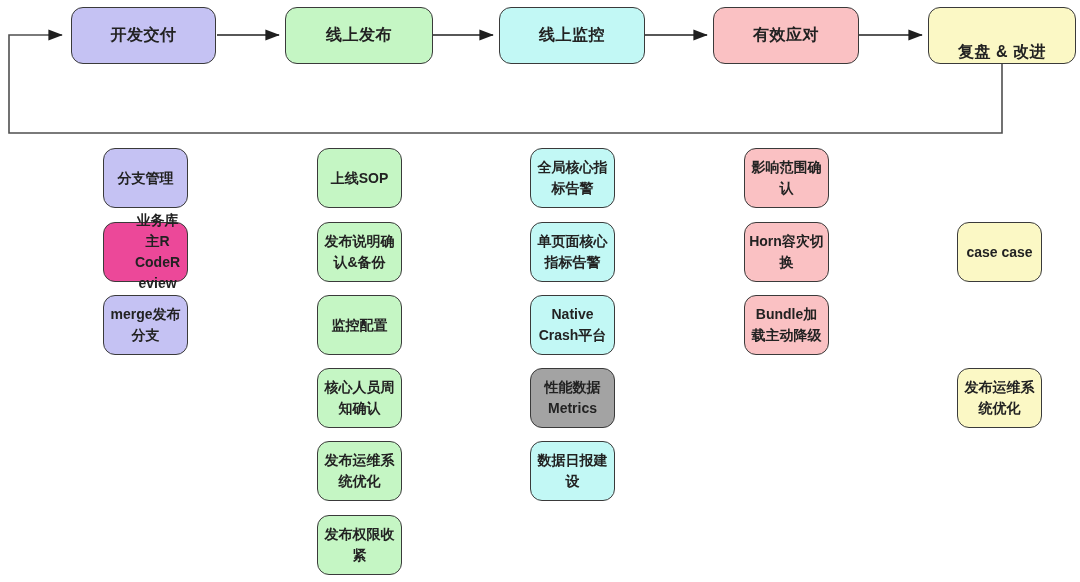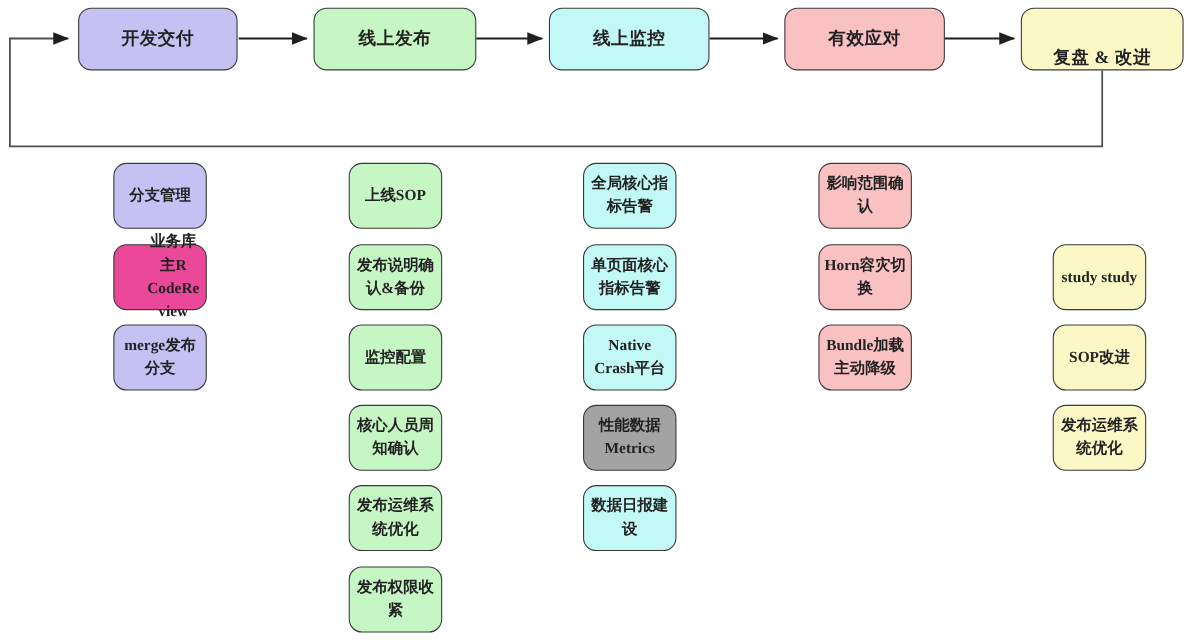--- a/index.html
+++ b/index.html
@@ -1,18 +1,18 @@
 <!DOCTYPE html>
 <html><head>
 <meta charset="utf-8">
 <style>
   html,body{margin:0;padding:0;background:#ffffff;}
   .canvas{
     position:relative;width:1080px;height:582px;background:#ffffff;overflow:hidden;
-    font-family:Liberation Serif, serif;color:#222222;
+    font-family:Liberation Sans, sans-serif;color:#222222;
   }
   .connectors{position:absolute;left:0;top:0;z-index:1;}
   .conn{fill:none;stroke:#333;stroke-width:1.6px;}
   .stage{
     position:absolute;top:7px;height:57px;z-index:2;
     border:1.5px solid #3a3a3a;border-radius:12px;
     display:flex;align-items:center;justify-content:center;
     box-sizing:border-box;
   }
   .stage-label{font-size:16px;font-weight:600;letter-spacing:.5px;}
@@ -114,22 +114,19 @@
     <span class="node-label">影响范围确认</span>
   </div>
   <div class="node c4 r2" style="background-color: rgb(250, 193, 195); border-color: rgb(58, 58, 58);">
     <span class="node-label">Horn容灾切换</span>
   </div>
   <div class="node c4 r3" style="background-color: rgb(250, 193, 195); border-color: rgb(58, 58, 58);">
     <span class="node-label">Bundle加载主动降级</span>
   </div>
 
   <div class="node c5 r2" style="background-color: rgb(251, 248, 197); border-color: rgb(58, 58, 58);">
-    <span class="node-label">study study</span>
-  </div>
-  <div class="node c5 r3" style="background-color: rgb(251, 248, 197); border-color: rgb(58, 58, 58);">
-    <span class="node-label">SOP改进</span>
+    <span class="node-label">case case</span>
   </div>
   <div class="node c5 r4" style="background-color: rgb(251, 248, 197); border-color: rgb(58, 58, 58);">
     <span class="node-label">发布运维系统优化</span>
   </div>
 
 </div>
 
 </body></html>

